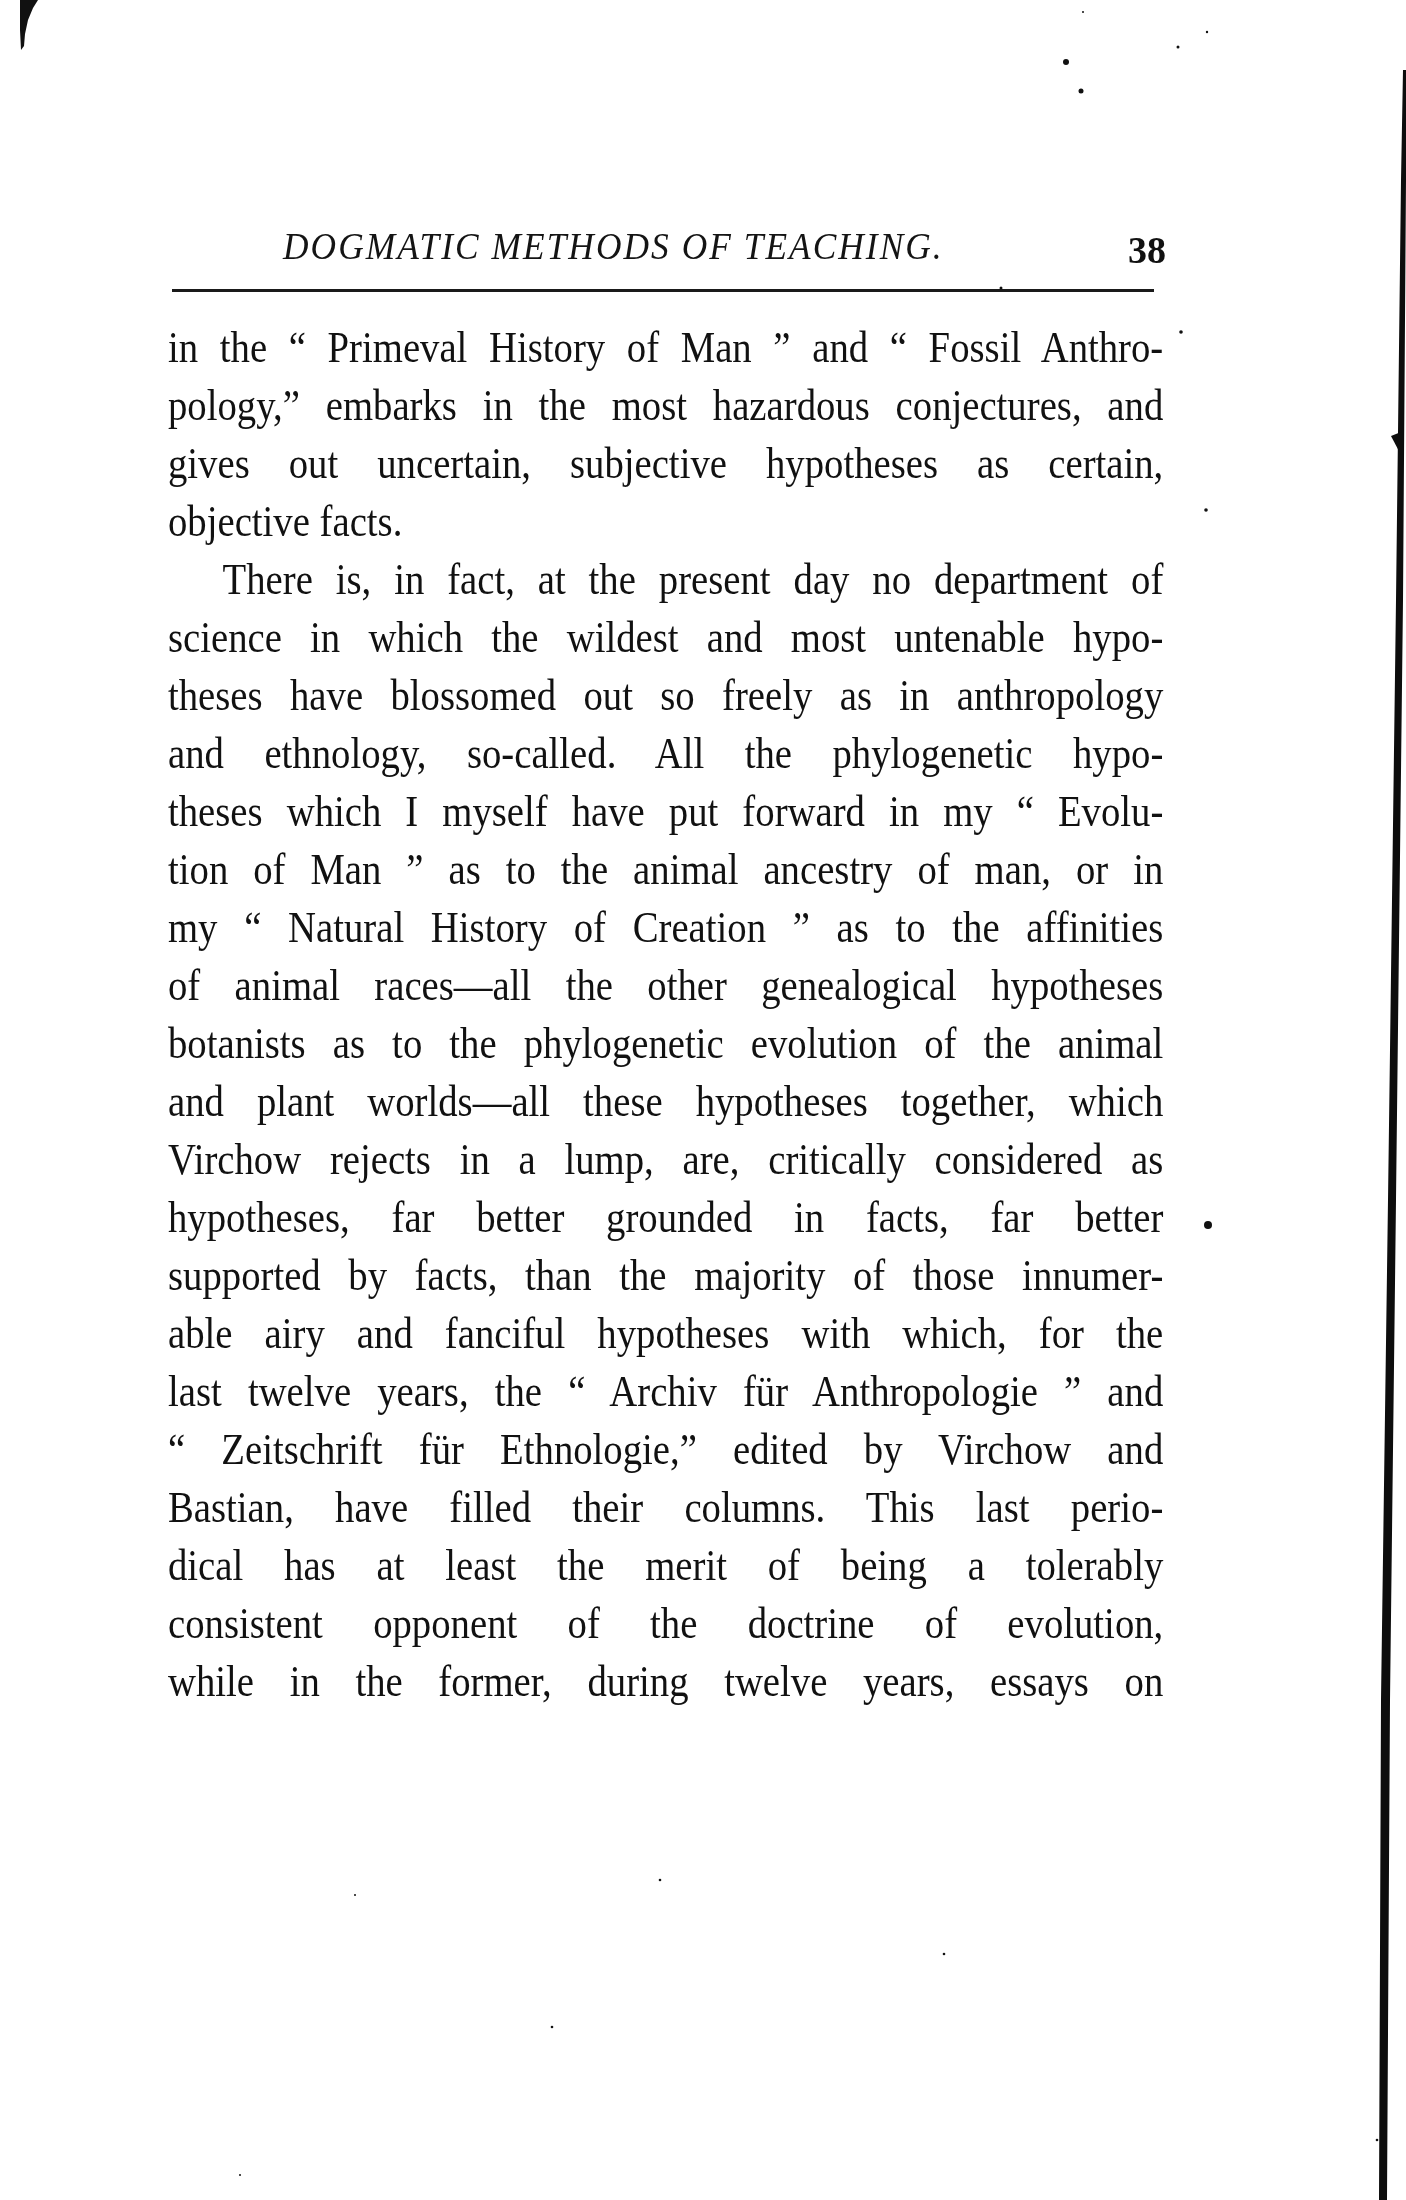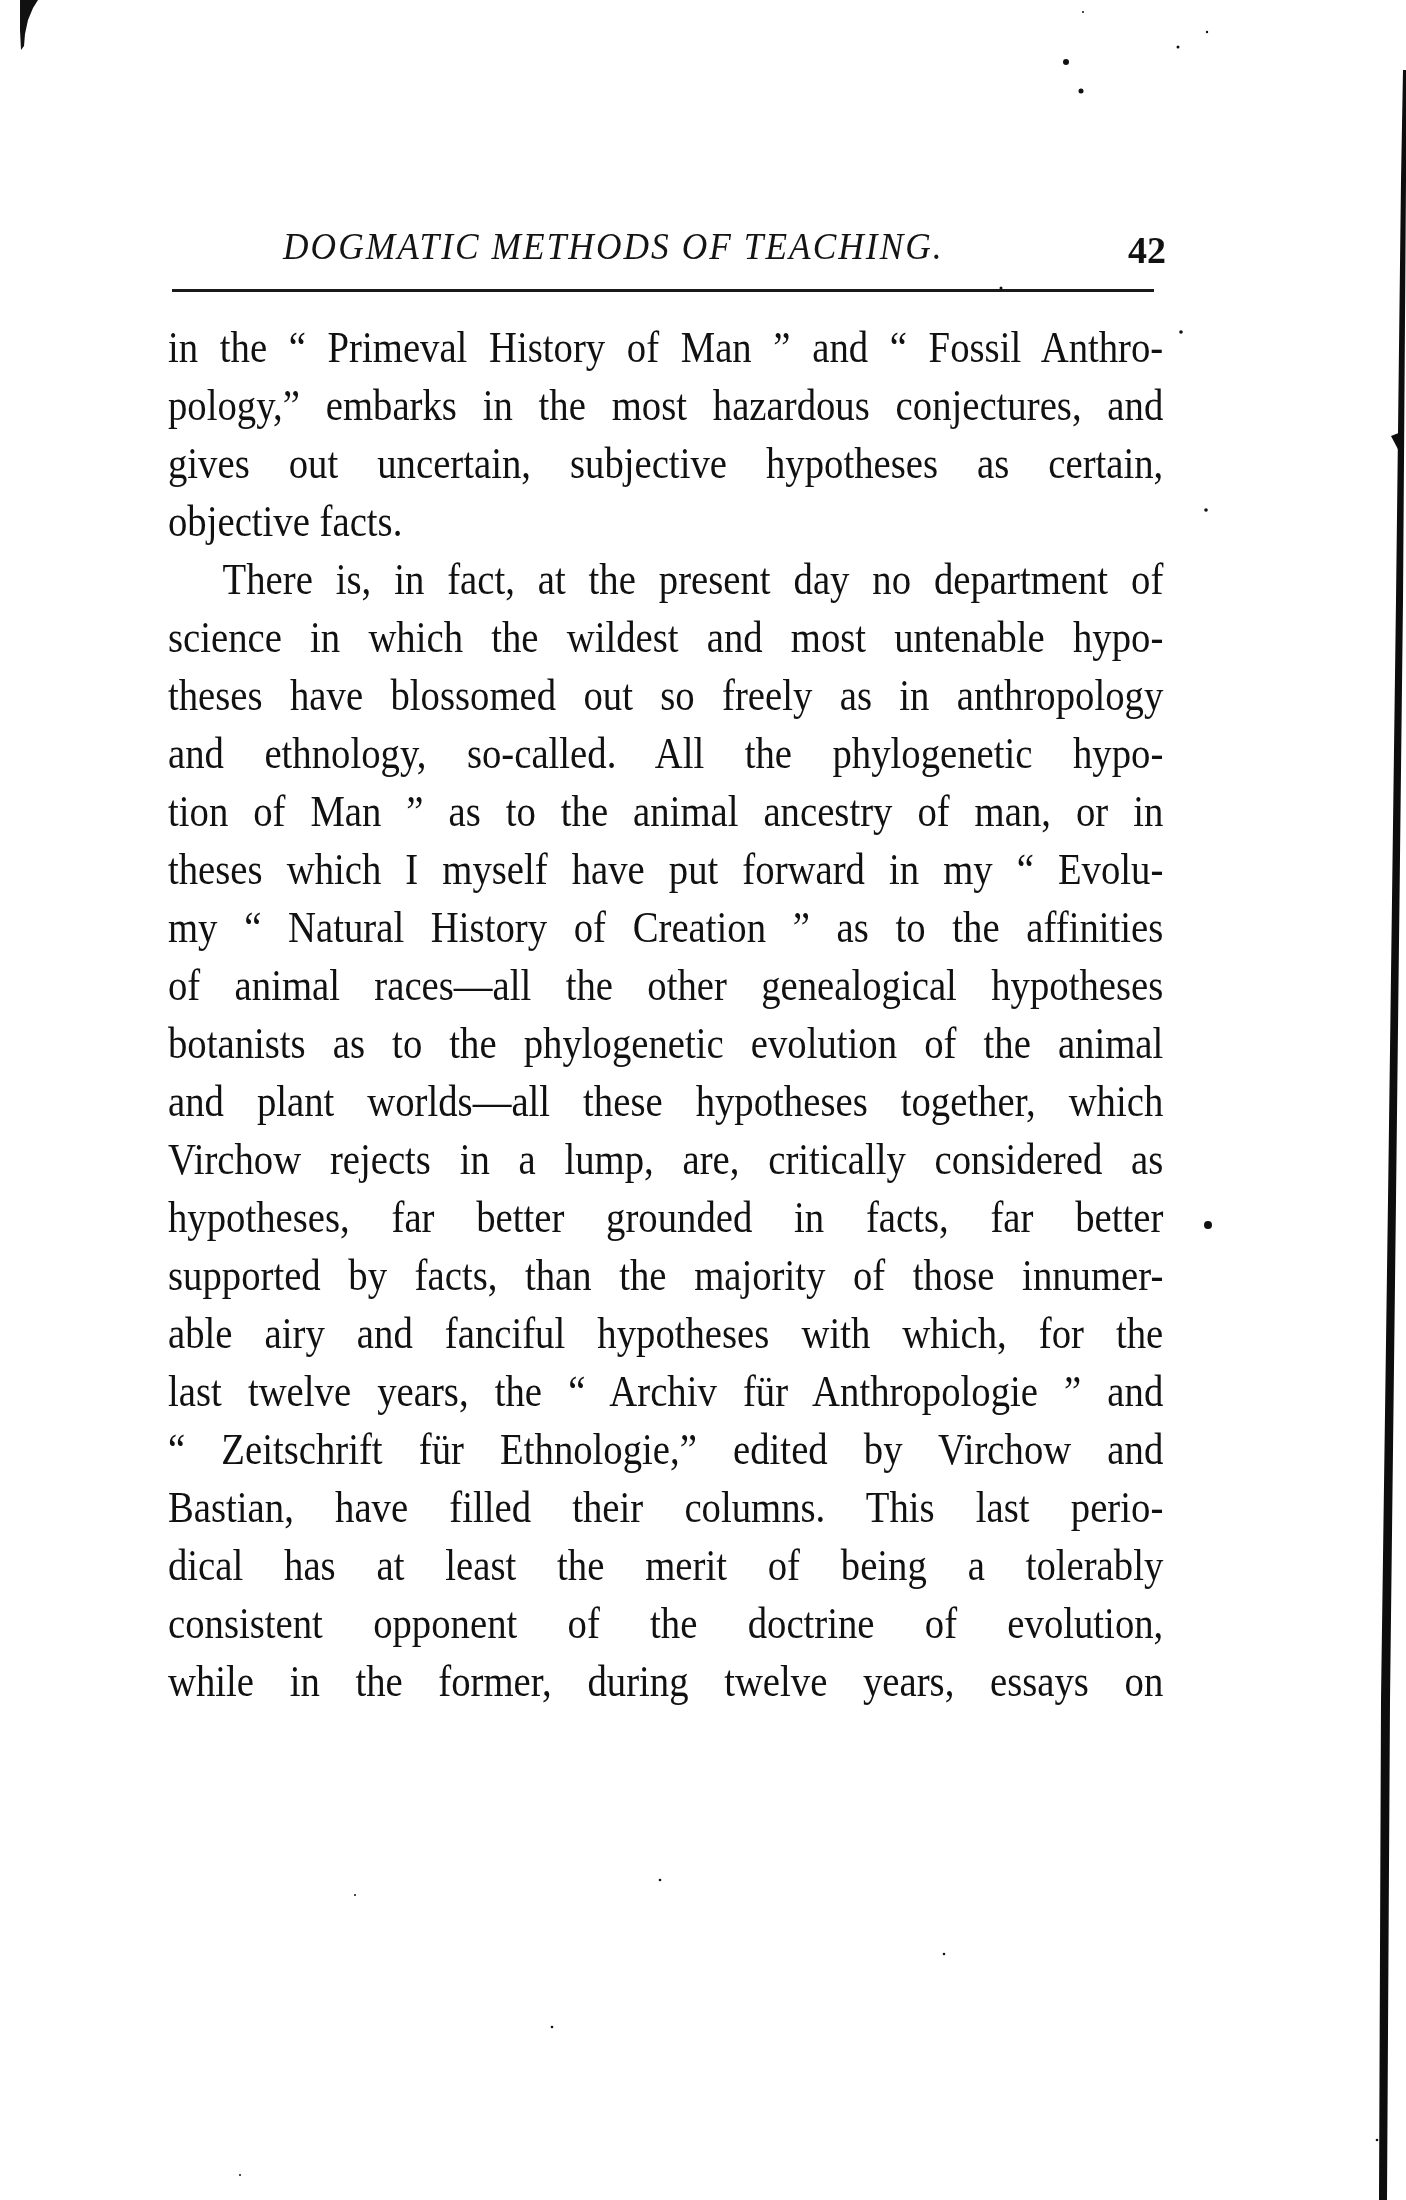--- a/index.html
+++ b/index.html
@@ -96,21 +96,21 @@
     height: 2200px;
     pointer-events: none;
   }
 </style>
 </head>
 <body>
 
 <div class="page">
 
   <div class="running-head">DOGMATIC METHODS OF TEACHING.</div>
-  <div class="page-number">42</div>
+  <div class="page-number">38</div>
   <div class="head-rule"></div>
 
   <div class="body-text">
 
     <div>
       <span class="line">
           <span class="line-inner">in the “ Primeval History of Man ” and “ Fossil Anthro-</span>
         </span>
       <span class="line">
           <span class="line-inner">pology,” embarks in the most hazardous conjectures, and</span>
@@ -130,24 +130,24 @@
       <span class="line">
           <span class="line-inner">science in which the wildest and most untenable hypo-</span>
         </span>
       <span class="line">
           <span class="line-inner">theses have blossomed out so freely as in anthropology</span>
         </span>
       <span class="line">
           <span class="line-inner">and ethnology, so-called.  All the phylogenetic hypo-</span>
         </span>
       <span class="line">
+          <span class="line-inner">theses which I myself have put forward in my “ Evolu-</span>
+        </span>
+      <span class="line">
           <span class="line-inner">tion of Man ” as to the animal ancestry of man, or in</span>
-        </span>
-      <span class="line">
-          <span class="line-inner">theses which I myself have put forward in my “ Evolu-</span>
         </span>
       <span class="line">
           <span class="line-inner">my “ Natural History of Creation ” as to the affinities</span>
         </span>
       <span class="line">
           <span class="line-inner">of animal races—all the other genealogical hypotheses</span>
         </span>
       <span class="line">
           <span class="line-inner">botanists as to the phylogenetic evolution of the animal</span>
         </span>

